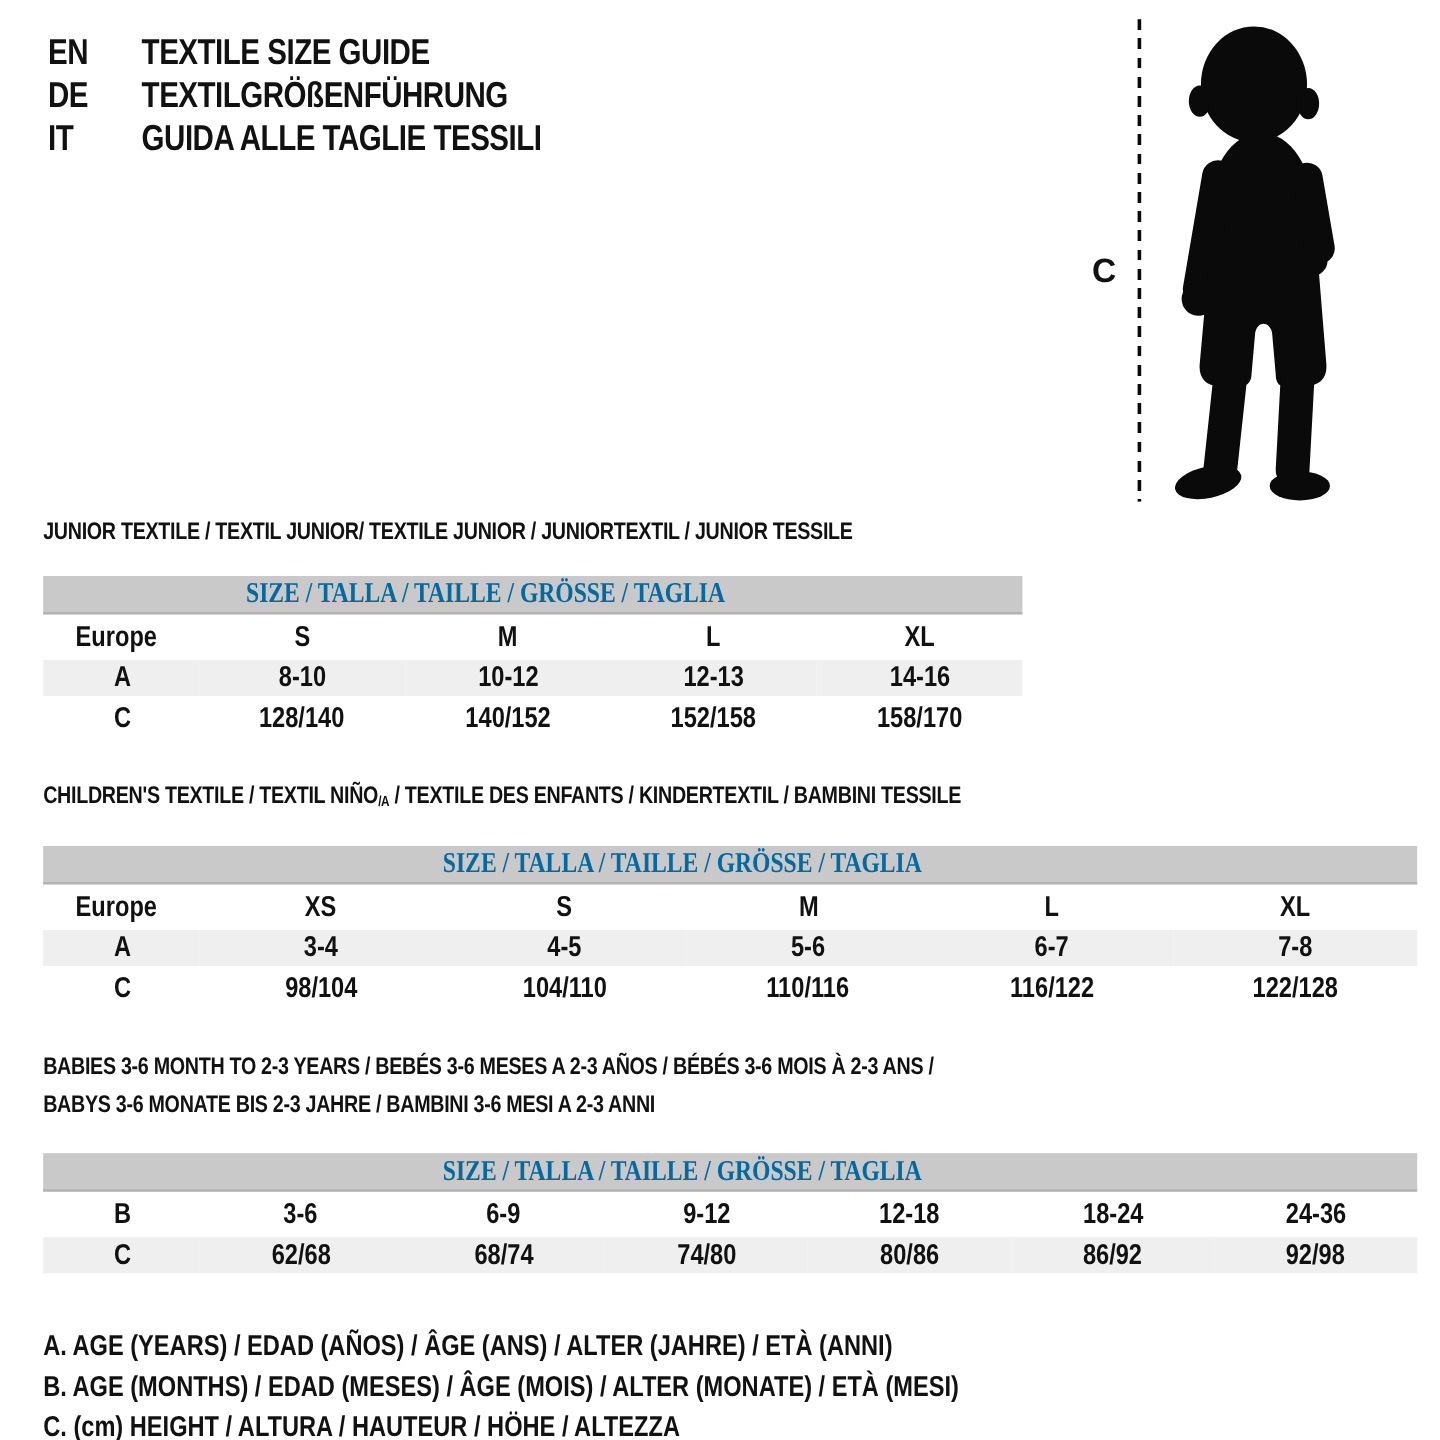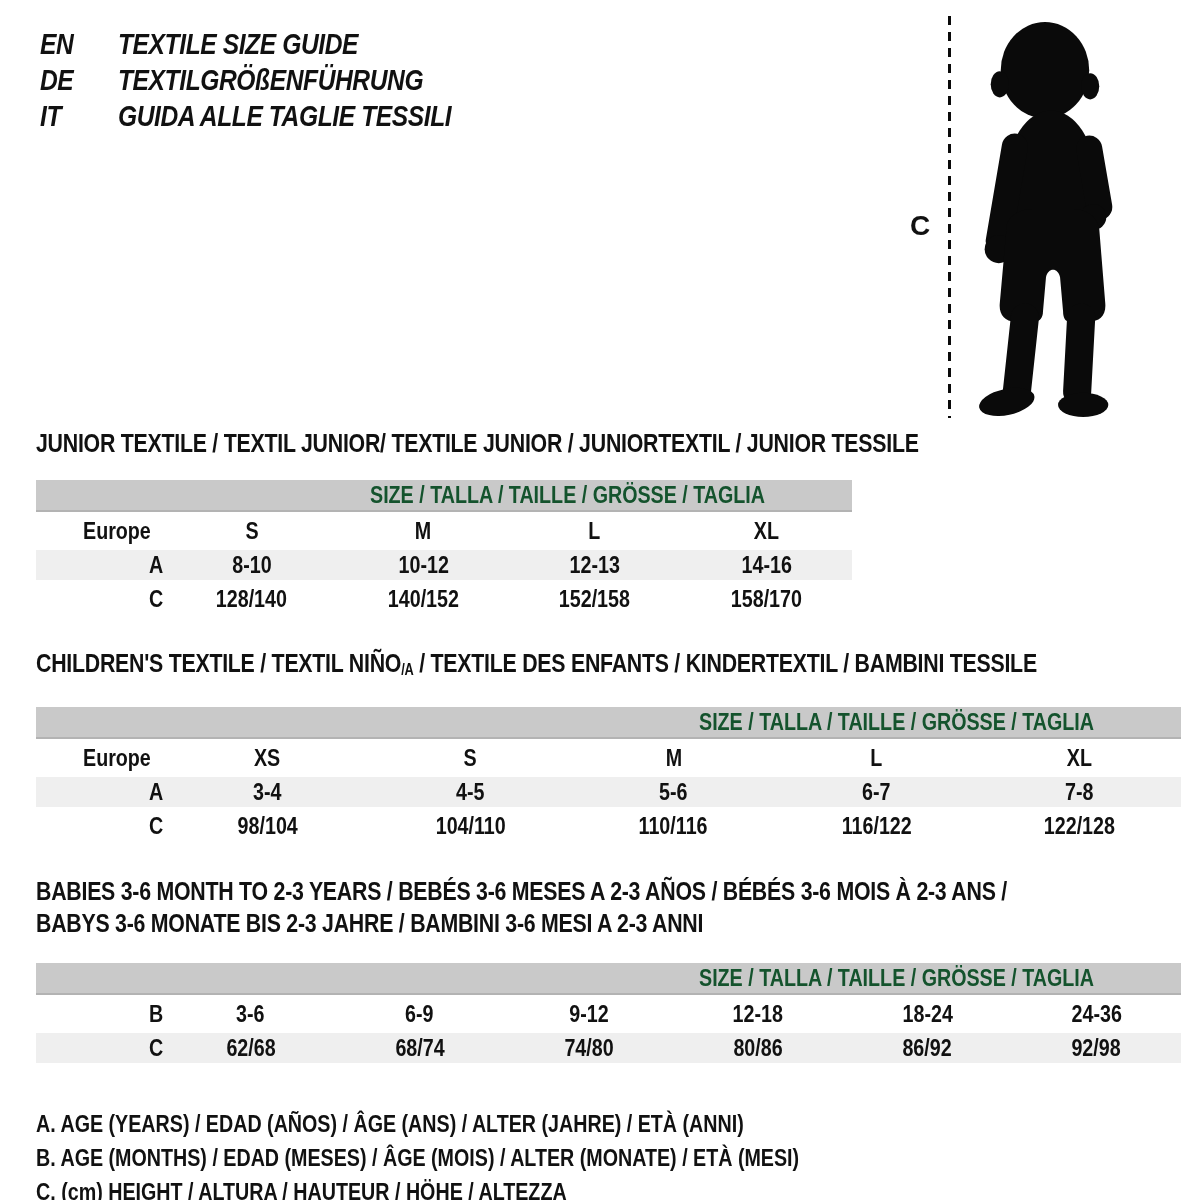--- a/index.html
+++ b/index.html
@@ -7,50 +7,50 @@
     position:relative;width:1200px;height:1200px;background:#ffffff;
     font-family:"Liberation Sans",sans-serif;font-weight:700;color:#111111;
     overflow:hidden;
   }
   
   .cond{display:inline-block;transform:scaleX(0.82);transform-origin:0 50%;white-space:nowrap;}
   .condc{display:inline-block;transform:scaleX(0.82);transform-origin:50% 50%;white-space:nowrap;}
 
   
   .header{position:relative;height:430px;}
-  .langs{position:absolute;left:40px;top:26px;font-style:italic;}
+  .langs{position:absolute;left:40px;top:26px;}
   .lang-row{display:flex;font-size:30px;line-height:36px;letter-spacing:-0.5px;}
   .lang-code{width:78px;flex:0 0 78px;}
   .measure-line{
     position:absolute;left:948px;top:16px;width:3px;height:402px;
     background:repeating-linear-gradient(to bottom,#0a0a0a 0 9px,transparent 9px 16px);
   }
   .c-label{position:absolute;left:910px;top:210px;font-size:28px;}
   .figure-svg{position:absolute;left:962px;top:18px;}
 
   
   .section{margin-left:36px;}
   .sec-children{margin-top:32px;}
   .sec-babies{margin-top:30px;}
-  .sec-title{font-size:26px;line-height:26px;margin:0 0 20px 0;letter-spacing:-0.3px;}
+  .sec-title{font-size:20px;line-height:26px;margin:0 0 20px 0;letter-spacing:-0.3px;}
   .babies-title{line-height:32px;}
   .sec-title sub{font-size:0.6em;vertical-align:-3px;}
 
   
   table{border-collapse:separate;border-spacing:0 4px;table-layout:fixed;}
   table.junior{width:816px;}
   table.wide{width:1145px;}
   col.col-label{width:130px;}
   td{height:30px;padding:0;font-size:24px;vertical-align:middle;}
   tr.bar td{
     background:#c9c9c9;border-bottom:2px solid #b3b3b3;
-    padding-left:8px;color:#14532d;text-align:right;
+    padding-left:8px;color:#0369a1;text-align:center;font-family:Liberation Serif, serif;
   }
   tr.shaded td{background:#efefef;}
-  td.lbl{text-align:right;padding-left:6px;}
+  td.lbl{text-align:center;padding-left:6px;}
   td.val{text-align:center;}
 
   
   .legend{margin:40px 0 0 36px;font-size:24px;line-height:34px;}
 </style>
 </head>
 <body>
 
 <div class="page">
 

